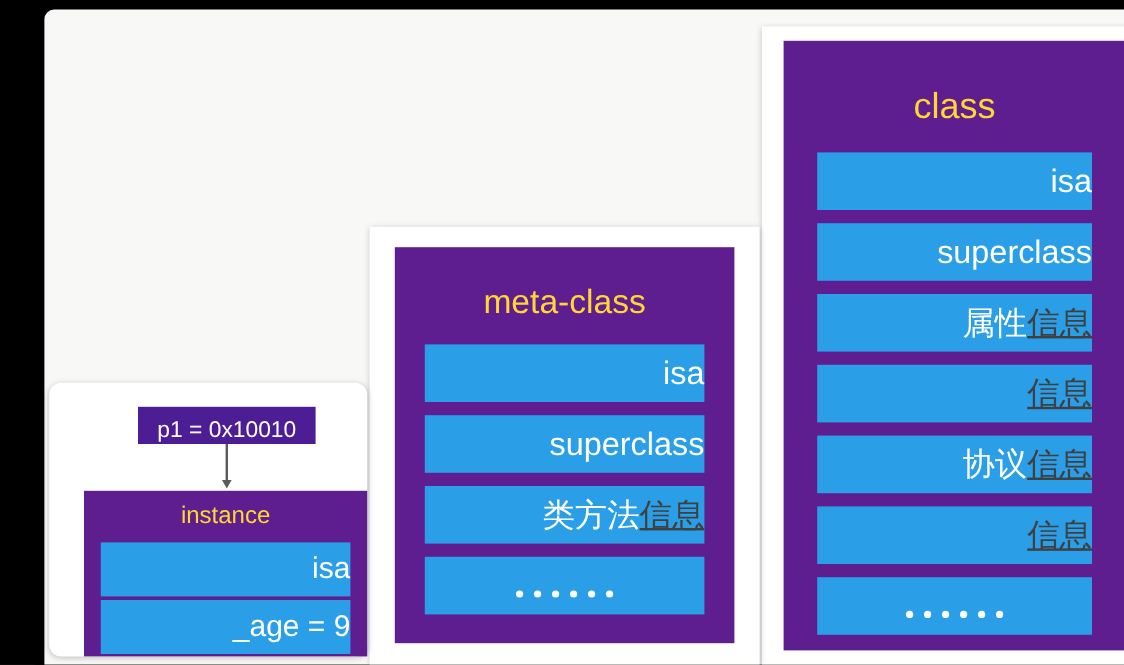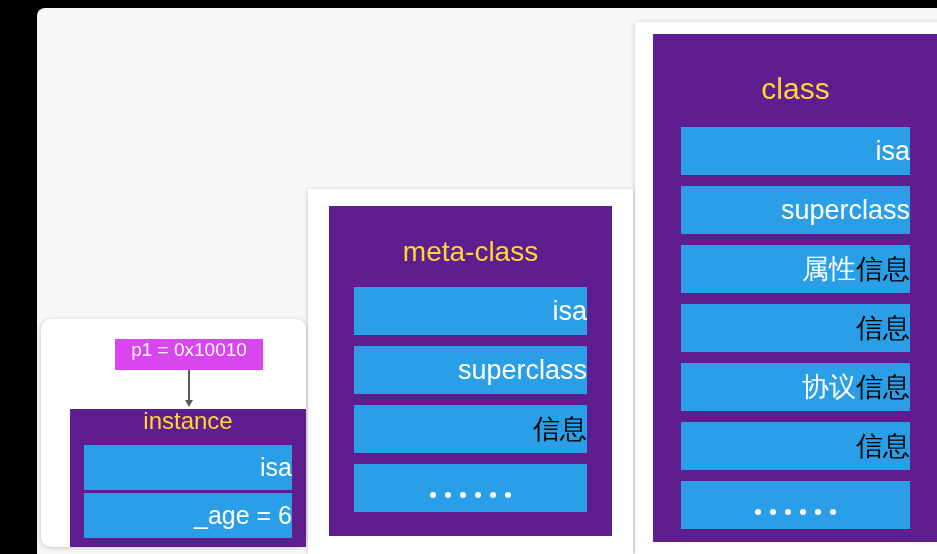--- a/index.html
+++ b/index.html
@@ -104,21 +104,22 @@
     font-size: 30px;
     padding-top: 40px;
     padding-bottom: 23px;
   }
   #box-metaclass .obj-title {
     font-size: 28px;
     padding-top: 32px;
     padding-bottom: 21px;
   }
   #box-instance .obj-title {
-    font-size: 24px;
+    font-size: 20px;
+    padding-top: 11px;
     padding-bottom: 12px;
   }
 
   
   .slot {
     background: #2a9fe8;
     color: #ffffff;
     display: flex;
     align-items: center;
     justify-content: flex-end;
@@ -137,21 +138,21 @@
     font-size: 27px;
   }
   #box-instance .slot {
     height: 45px;
     margin-bottom: 3px;
     font-size: 25px;
   }
 
   
   .slot .t-light { color: #ffffff; }
-  .slot .t-dark  { color: #000000; }
+  .slot .t-dark  { color: #404040; text-decoration: underline; }
 
   
   .dots {
     display: flex;
     align-items: center;
     justify-content: center;
     gap: 9px;
     padding-top: 14px;
     box-sizing: border-box;
     width: 100%;
@@ -165,25 +166,25 @@
     background: #ffffff;
   }
 
   
   #ptr-box {
     position: absolute;
     left: 74px;
     top: 20px;
     width: 148px;
     height: 31px;
-    background: #d946ef;
+    background: #4c1d95;
     color: #ffffff;
     font-size: 19px;
     display: flex;
-    align-items: flex-start;
+    align-items: flex-end;
     justify-content: center;
     white-space: nowrap;
     box-sizing: border-box;
   }
   
   #ptr-arrow {
     position: absolute;
     left: 147px;
     top: 51px;
     width: 2px;
@@ -269,20 +270,21 @@
 
         <div class="slot">
           <span class="t-light">isa</span>
         </div>
 
         <div class="slot">
           <span class="t-light">superclass</span>
         </div>
 
         <div class="slot">
+          <span class="t-light">类方法</span>
             <span class="t-dark">信息</span>
         </div>
 
         <div class="slot">
           <span class="dots">
               <i></i>
               <i></i>
               <i></i>
               <i></i>
               <i></i>
@@ -300,20 +302,20 @@
       <div id="ptr-arrow"></div>
 
       <div class="obj-box" id="box-instance">
         <div class="obj-title">instance</div>
 
         <div class="slot">
           <span class="t-light">isa</span>
         </div>
 
         <div class="slot">
-          <span class="t-light">_age = 6</span>
+          <span class="t-light">_age = 9</span>
         </div>
       </div>
     </div>
 
 
   </div>
 </div>
 
 </body></html>

